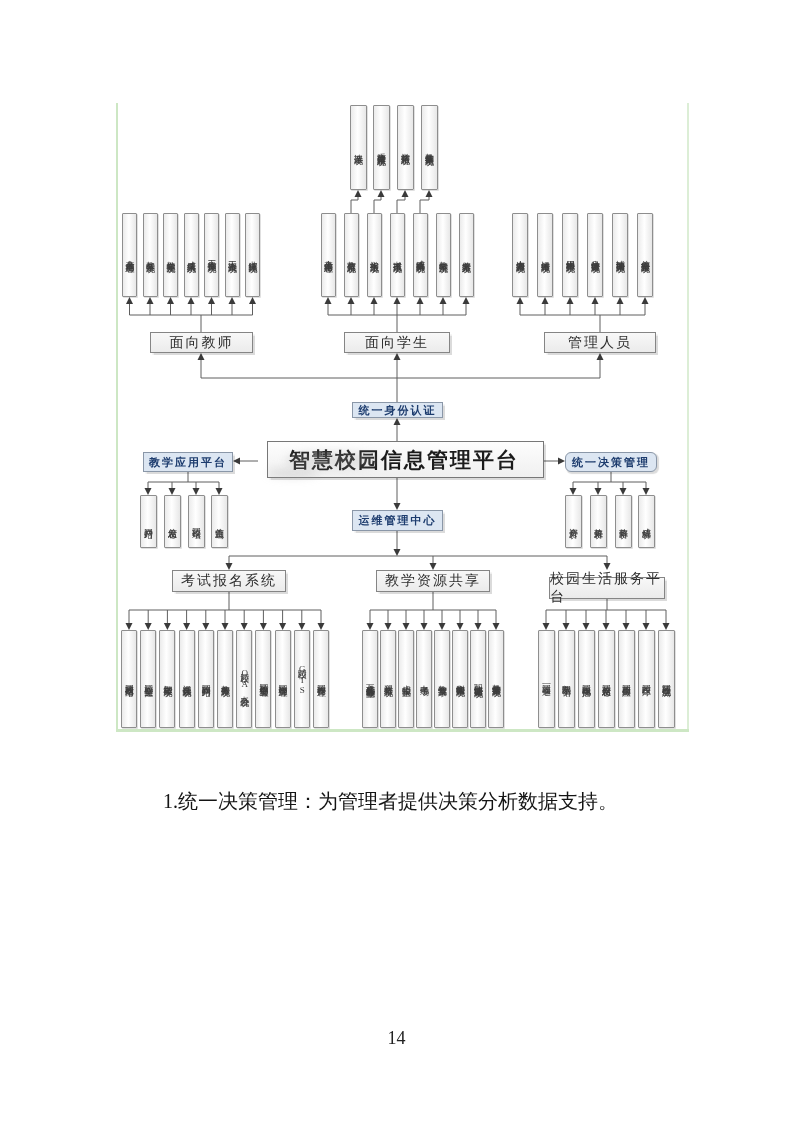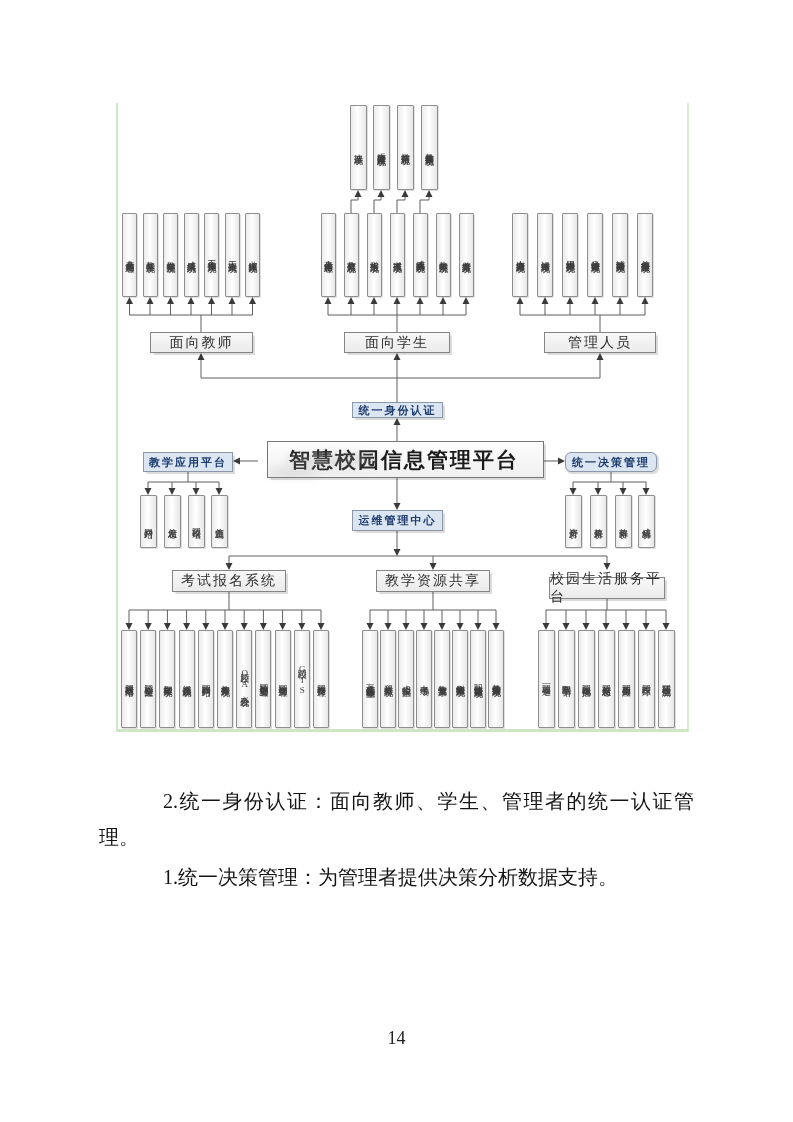--- a/index.html
+++ b/index.html
@@ -276,18 +276,17 @@
         <div class="vbox" style="left: 577.5px; top: 630px; width: 17px; height: 98px;">校园电视广播</div>
         <div class="vbox" style="left: 597.5px; top: 630px; width: 17px; height: 98px;">校园信息发布</div>
         <div class="vbox" style="left: 617.5px; top: 630px; width: 17px; height: 98px;">校园公共应用</div>
         <div class="vbox" style="left: 637.5px; top: 630px; width: 17px; height: 98px;">校园医疗</div>
         <div class="vbox" style="left: 657.5px; top: 630px; width: 17px; height: 98px;">校园环境监测</div>
       </div>
   </div>
 
 
   <div class="bodytext">
-    <p>2.统一身份认证：面向教师、学生、管理者的统一认证管理。</p>
     <p>1.统一决策管理：为管理者提供决策分析数据支持。</p>
   </div>
 
   <div class="pagenum">14</div>
 </div>
 
 </body></html>

